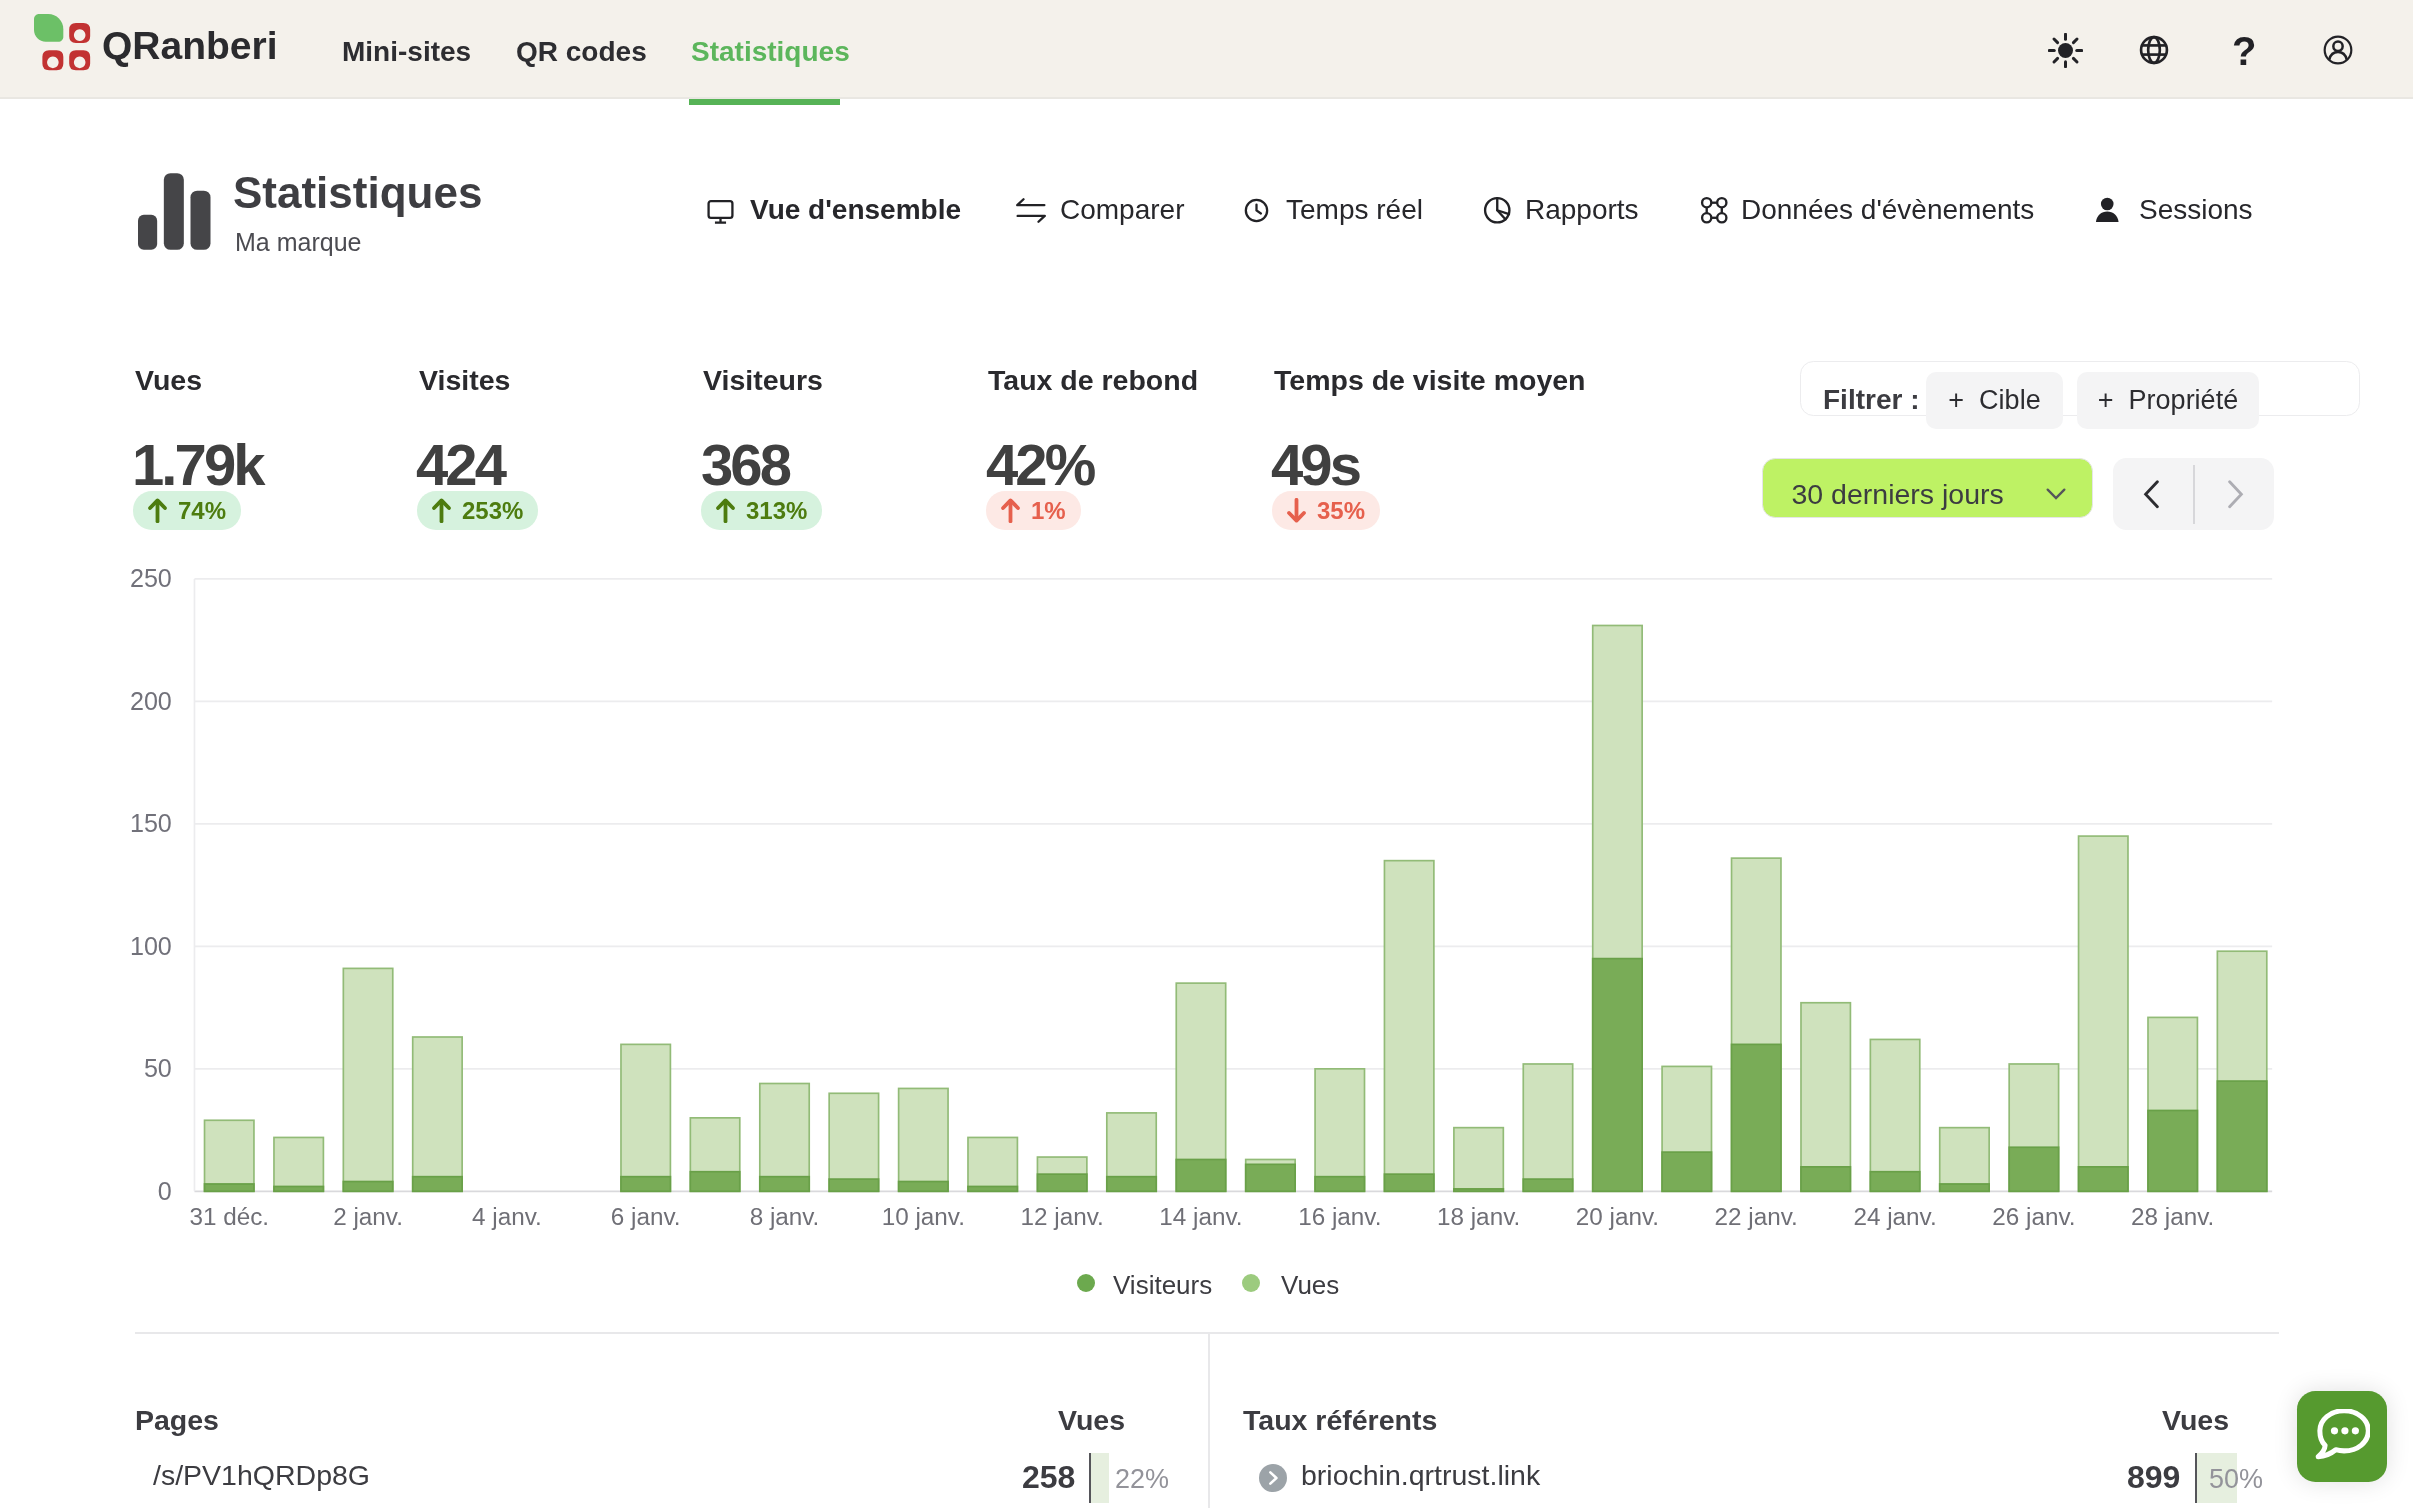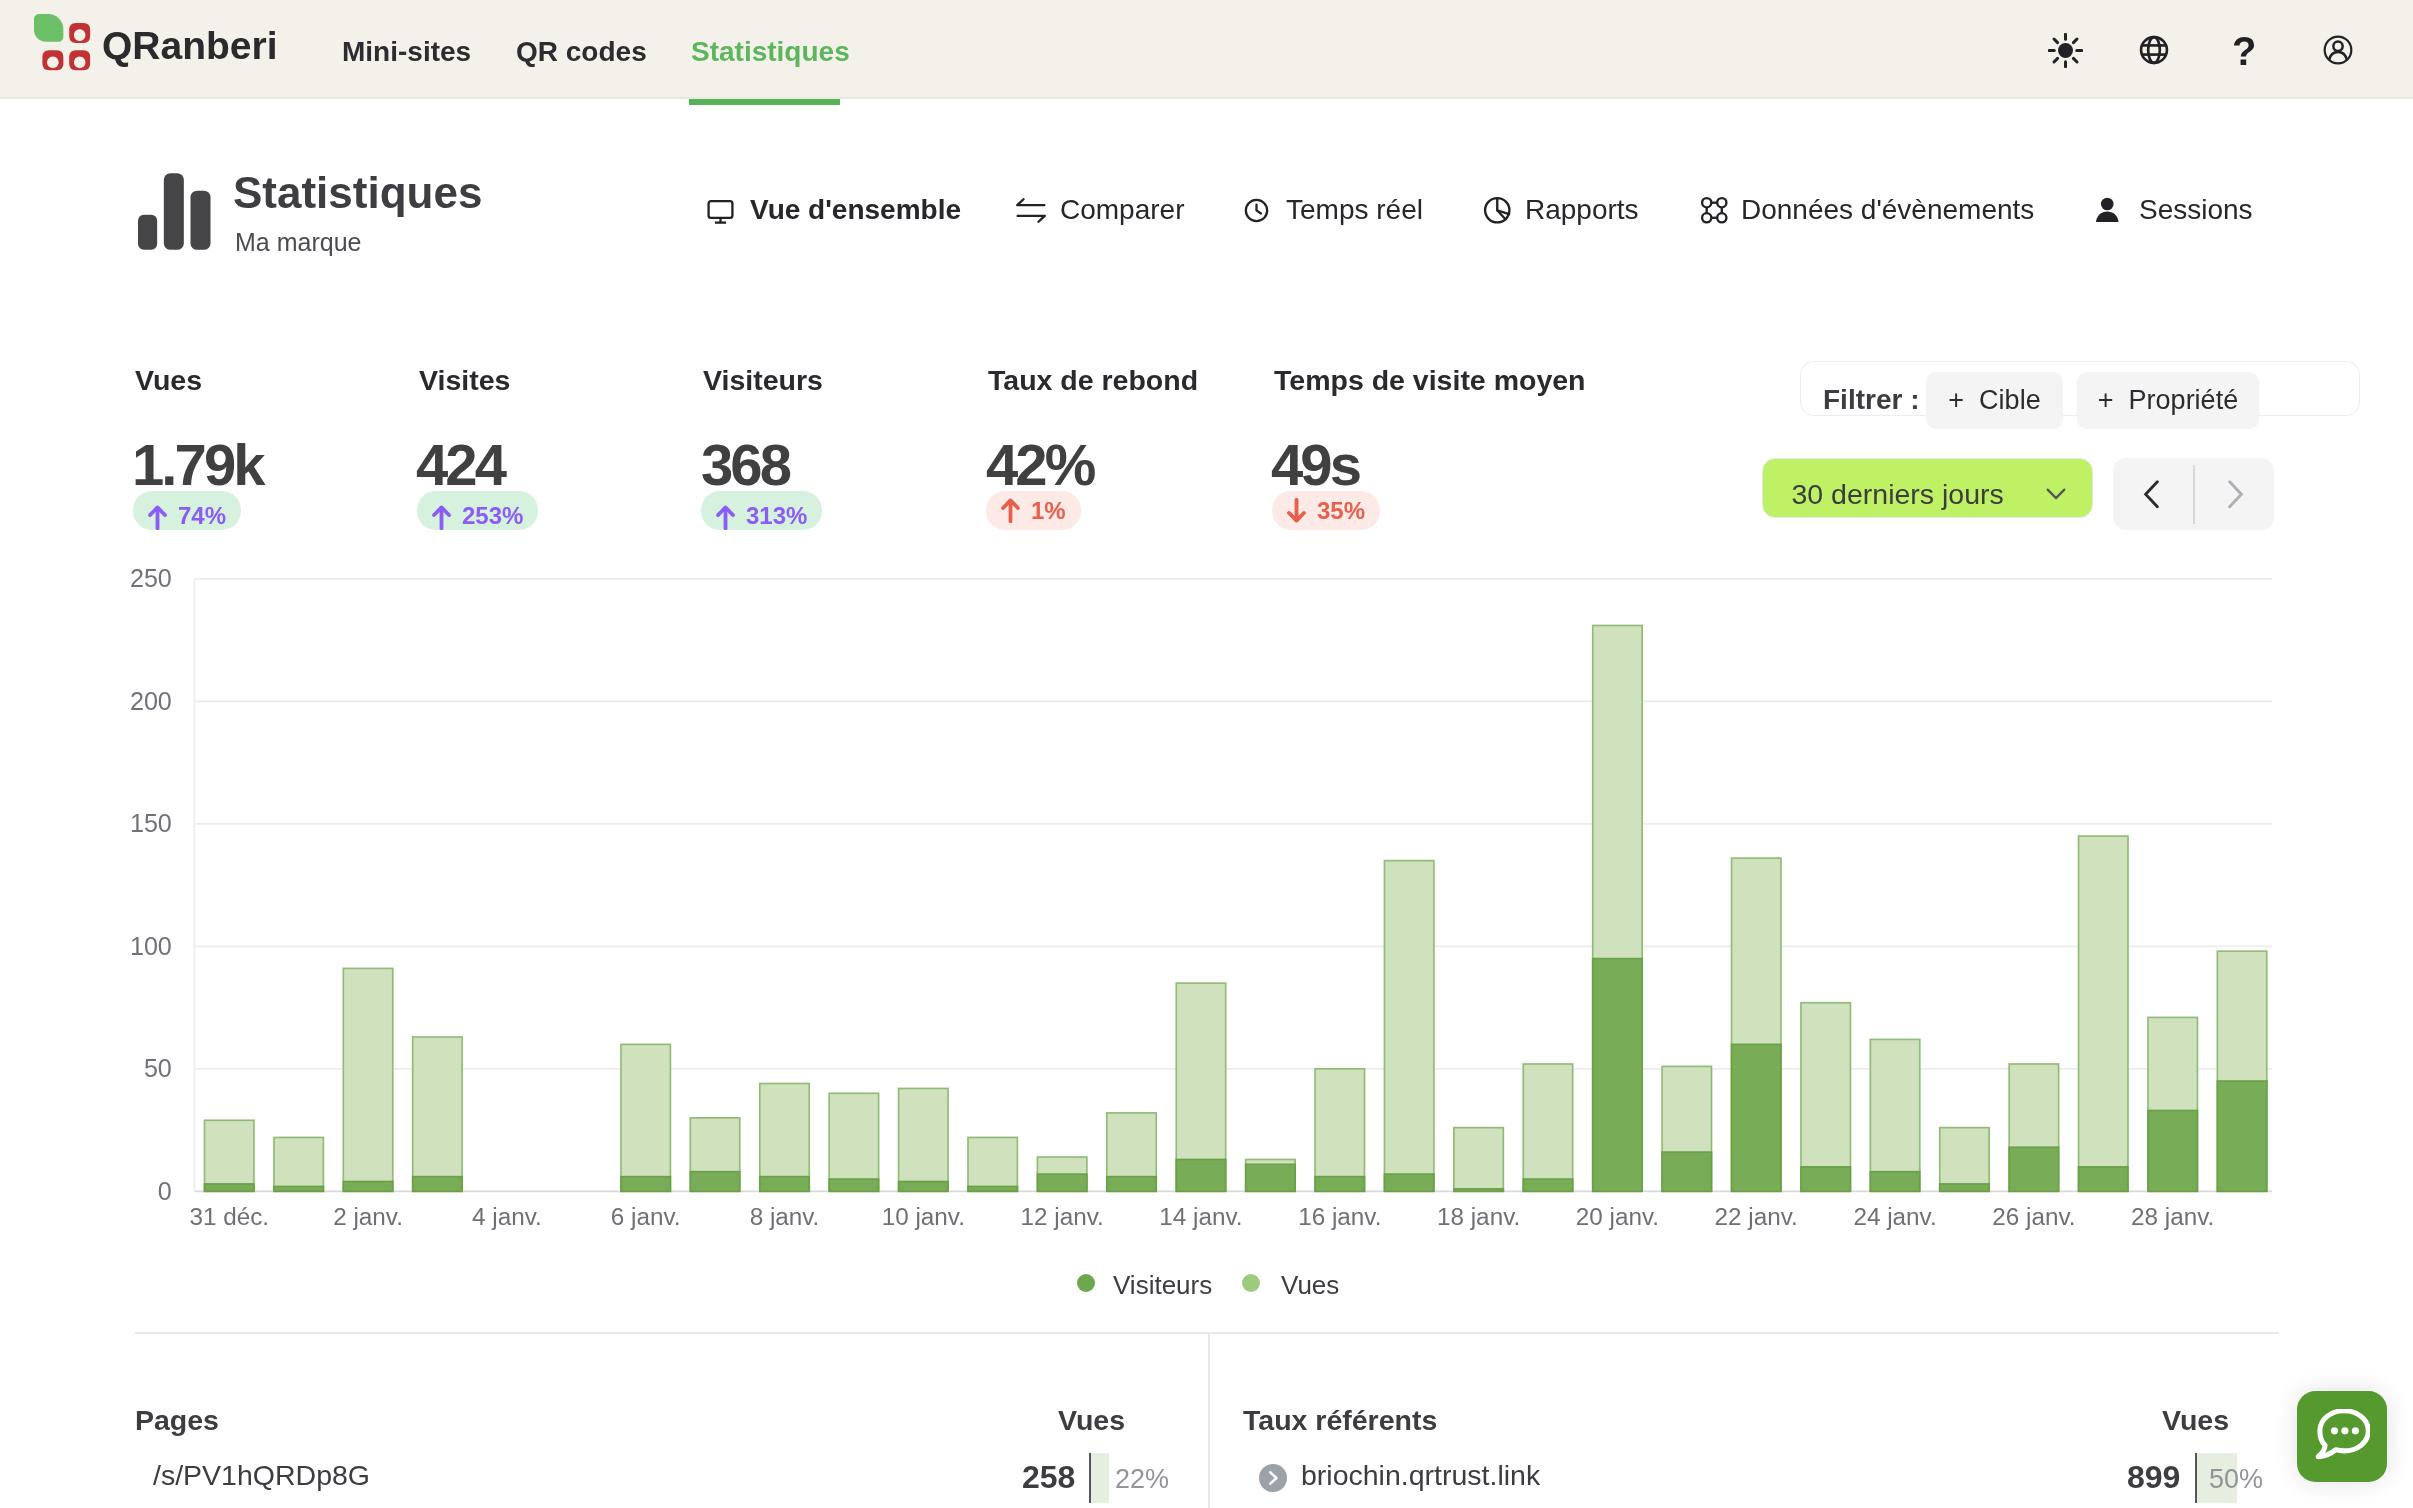--- a/index.html
+++ b/index.html
@@ -18,21 +18,21 @@
   
   #pg-title { position:absolute; left:233px; top:168px; font-size:44px; font-weight:bold; color:#3e3e42; }
   #pg-sub { position:absolute; left:235px; top:228px; font-size:25px; color:#4c4c52; }
   .tab { position:absolute; top:194px; font-size:28px; color:#27272b; white-space:nowrap; }
   .tab.active { font-weight:bold; }
 
   
   .stat-label { position:absolute; top:364px; font-size:28.5px; font-weight:bold; color:#2a2a2e; }
   .stat-num { position:absolute; top:411px; font-size:58px; font-weight:bold; color:#404040; letter-spacing:-2.9px;margin-top:20px; }
   .badge { position:absolute; top:491px; height:39px; border-radius:19px; font-size:24px; font-weight:bold; display:flex; align-items:center; padding:0 15px; }
-  .badge.up { background:#d6f2de; color:#8b5cf6;align-items:flex-end; }
+  .badge.up { background:#d6f2de; color:#4d7c0f; }
   .badge.down { background:#fde9e5; color:#e6604d; }
   .badge svg { margin-right:11px; }
 
   
   #filterbox { position:absolute; left:1800px; top:361px; width:560px; height:55px; border:1.7px solid #ececee; border-radius:13.4px; background:#fff; }
   #filterbox .lbl { position:absolute; left:22px; top:22px; font-size:28px; font-weight:bold; color:#3c3c41; }
   .fbtn { position:absolute; top:10px; height:57px; background:#f4f4f5; border-radius:10px; font-size:27px; color:#2c2c30; display:flex; align-items:center; justify-content:center; }
   #datebox { position:absolute; left:1762px; top:458px; width:331px; height:60px; border:1.7px solid #e5e5e8; border-radius:13.4px; background:#bef264; }
   #datebox .txt { position:absolute; left:28.5px; top:19px; font-size:28.5px; color:#3c3c41; }
   #pager { position:absolute; left:2113px; top:458px; width:161px; height:72px; background:#f4f4f5; border-radius:13.4px; }

